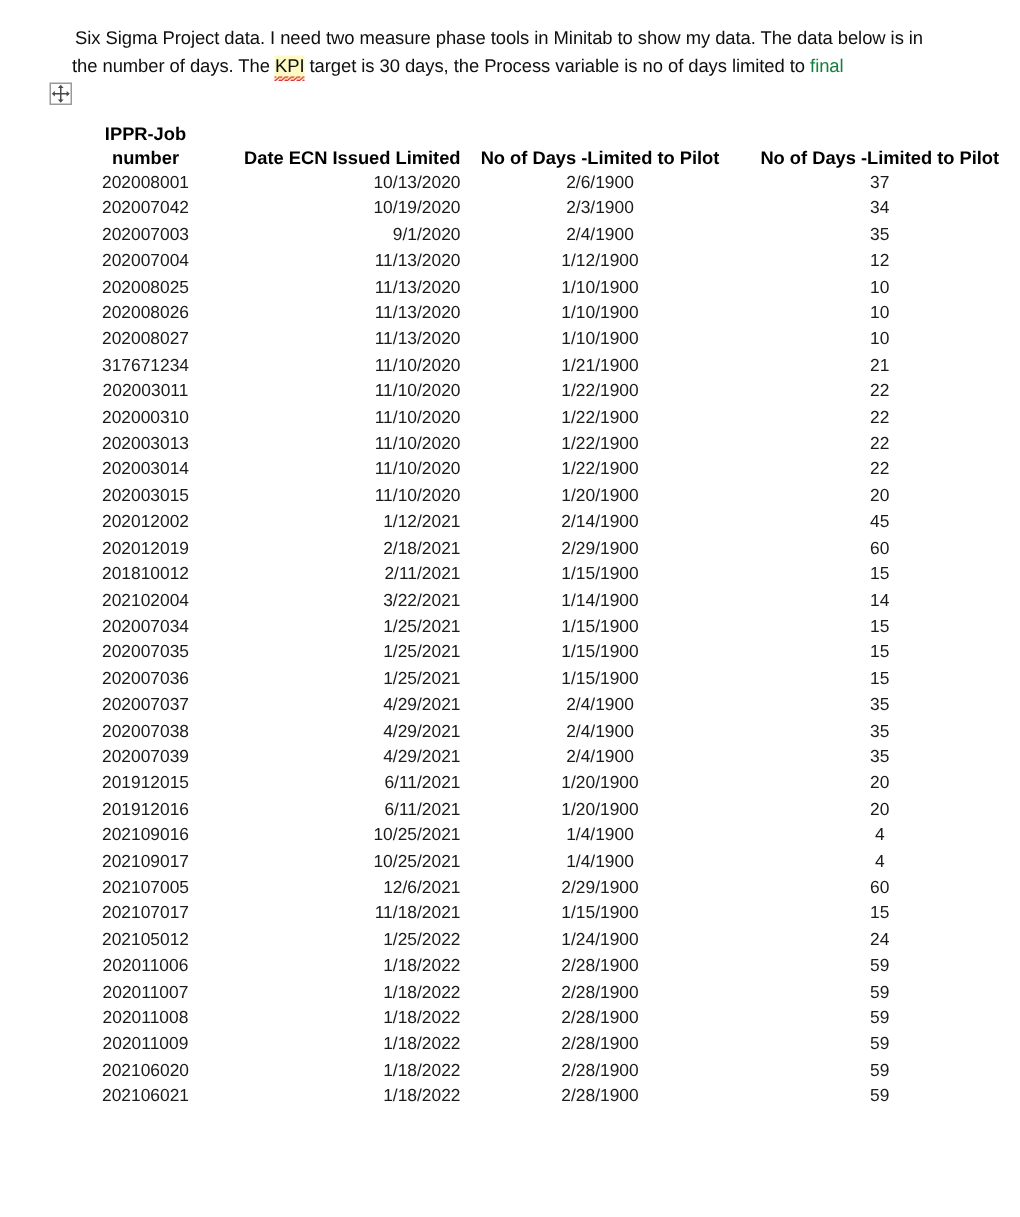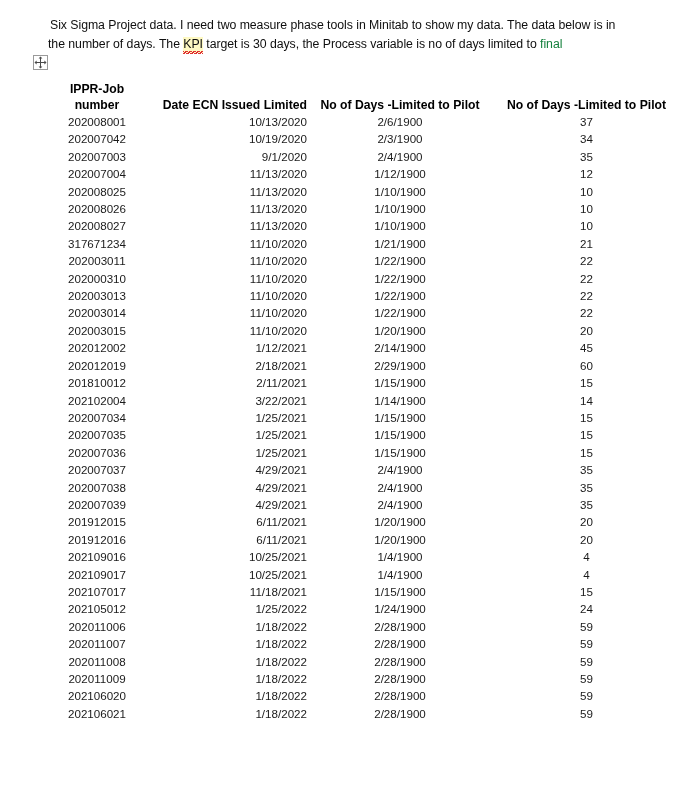--- a/index.html
+++ b/index.html
@@ -295,20 +295,26 @@
         <td class="c-pilot">1/4/1900</td>
         <td class="c-days">4</td>
       </tr>
       <tr>
         <td class="c-job">202109017</td>
         <td class="c-date">10/25/2021</td>
         <td class="c-pilot">1/4/1900</td>
         <td class="c-days">4</td>
       </tr>
       <tr>
+        <td class="c-job">202107005</td>
+        <td class="c-date">12/6/2021</td>
+        <td class="c-pilot">2/29/1900</td>
+        <td class="c-days">60</td>
+      </tr>
+      <tr>
         <td class="c-job">202107017</td>
         <td class="c-date">11/18/2021</td>
         <td class="c-pilot">1/15/1900</td>
         <td class="c-days">15</td>
       </tr>
       <tr>
         <td class="c-job">202105012</td>
         <td class="c-date">1/25/2022</td>
         <td class="c-pilot">1/24/1900</td>
         <td class="c-days">24</td>

